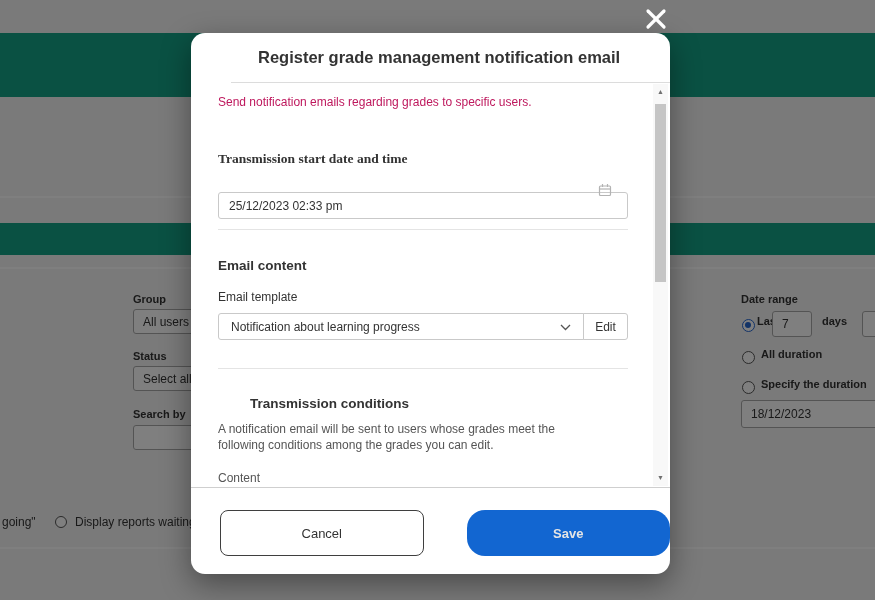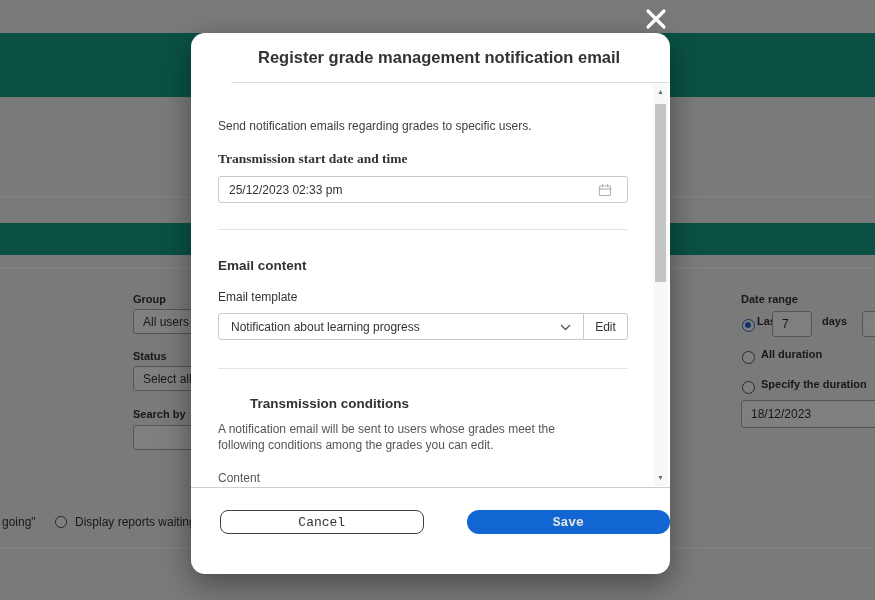--- a/index.html
+++ b/index.html
@@ -61,24 +61,24 @@
              background:transparent;border:none;padding:0;cursor:pointer;}
 
   
   #modal{position:absolute;left:191px;top:33px;width:479px;height:541px;background:#fff;
          border-radius:14px;z-index:20;box-shadow:0 10px 30px rgba(0,0,0,.4);}
   .m-header{position:absolute;top:0;left:0;right:0;height:49px;border-bottom:1px solid #dcdcdc;margin-left:40px;}
   .m-title{position:absolute;left:27px;top:15px;font-size:16.5px;font-weight:700;color:var(--ink);}
 
   .m-body{position:absolute;top:50px;left:0;right:0;height:404px;overflow:hidden;
           border-bottom:1px solid #cfcfcf;}
-  .m-intro{position:absolute;left:27px;top:36px;font-size:12px;color:#404040;}
+  .m-intro{position:absolute;left:27px;top:12px;font-size:12px;color:#be185d;}
   .m-h{position:absolute;left:27px;font-size:13.5px;font-weight:700;color:var(--ink);}
   #h-transmission{top:68px;font-family:Liberation Serif, serif;}
-  #datetime-field{position:absolute;left:27px;top:93px;width:410px;height:27px;box-sizing:border-box;
+  #datetime-field{position:absolute;left:27px;top:109px;width:410px;height:27px;box-sizing:border-box;
           border:1px solid #c9c9c9;border-radius:3px;font-size:12px;color:var(--ink);
           padding:0 30px 0 10px;font-family:"Liberation Sans", sans-serif;background:#fff;}
   #calendar-ic{position:absolute;left:407px;top:100px;}
   .m-hr{position:absolute;left:27px;width:410px;height:1px;background:#e4e4e4;}
   #hr1{top:146px;} #hr2{top:285px;}
   #h-email{top:175px;}
   #tmpl-label{position:absolute;left:27px;top:207px;font-size:12px;color:var(--ink);}
   #tmpl-row{position:absolute;left:27px;top:230px;width:410px;height:27px;display:flex;}
   #tmpl-select{flex:1;box-sizing:border-box;border:1px solid #c9c9c9;border-radius:3px 0 0 3px;
           display:flex;align-items:center;justify-content:space-between;padding:0 12px;
@@ -93,21 +93,21 @@
   
   #sbar{position:absolute;top:1px;bottom:1px;right:2px;width:15px;background:#f8f8f8;}
   .sb-arrow{position:absolute;left:0;width:100%;text-align:center;font-size:7px;color:#707070;
             line-height:12px;cursor:pointer;}
   #sb-up{top:2px;} #sb-down{bottom:2px;}
   #sb-thumb{position:absolute;left:2px;top:20px;width:11px;height:178px;background:#c5c5c5;cursor:pointer;}
 
   .m-footer{position:absolute;left:0;right:0;bottom:0;height:86px;display:flex;
             justify-content:center;align-items:flex-start;gap:14px;padding-top:22px;
             box-sizing:border-box;}
-  .btn{height:24px;width:206px;font-size:13px;font-family:Liberation Mono, monospace;cursor:pointer;margin-left:29px;}
+  .btn{height:46px;width:206px;font-size:13px;font-family:Liberation Sans, sans-serif;cursor:pointer;margin-left:29px;}
   #btn-cancel{background:#fff;border:1px solid #3f3f3f;border-radius:8px;color:var(--ink);}
   #btn-save{background:var(--save);border:none;border-radius:18px;color:#e5e5e5;font-weight:700;}
 </style>
 </head>
 <body>
 
 <div id="stage">
 
   <div class="band-green" id="green-bar-top"></div>
   <div class="band-green" id="green-bar-tabs"></div>

